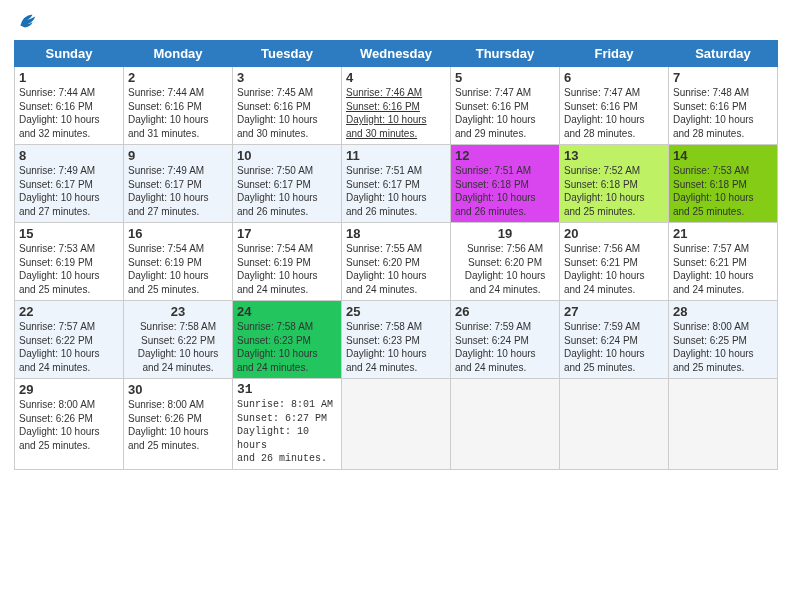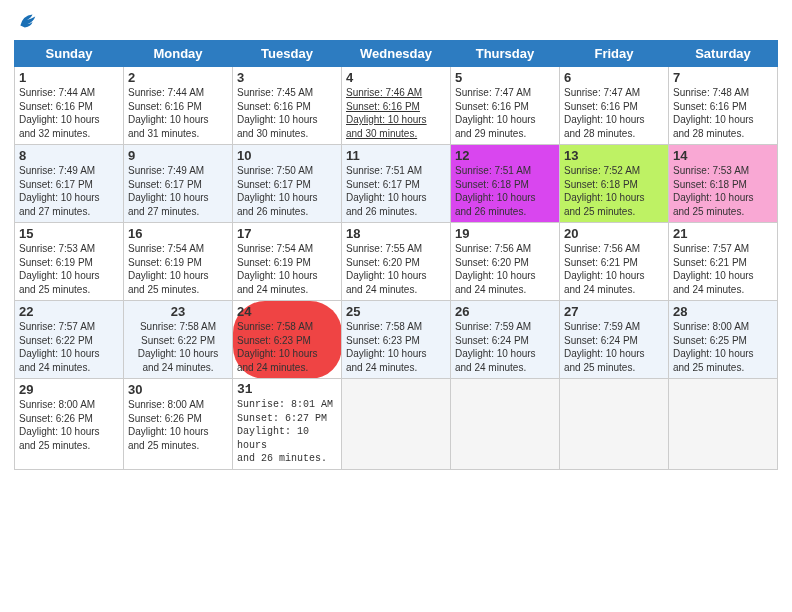--- a/index.html
+++ b/index.html
@@ -205,21 +205,21 @@
 Daylight: 10 hours
 and 26 minutes.</div>
           </td>
           <td style="background: #bef264;">
             <span class="day-num">13</span>
             <div class="day-info" style="white-space: pre-line;">Sunrise: 7:52 AM
 Sunset: 6:18 PM
 Daylight: 10 hours
 and 25 minutes.</div>
           </td>
-          <td style="background: #f9a8d4;">
+          <td style="background: #84cc16;">
             <span class="day-num">14</span>
             <div class="day-info" style="white-space: pre-line;">Sunrise: 7:53 AM
 Sunset: 6:18 PM
 Daylight: 10 hours
 and 25 minutes.</div>
           </td>
         </tr>
         <tr>
           <td style="background: rgb(255, 255, 255);">
             <span class="day-num">15</span>
@@ -242,21 +242,21 @@
 Daylight: 10 hours
 and 24 minutes.</div>
           </td>
           <td style="background: rgb(255, 255, 255);">
             <span class="day-num">18</span>
             <div class="day-info" style="white-space: pre-line;">Sunrise: 7:55 AM
 Sunset: 6:20 PM
 Daylight: 10 hours
 and 24 minutes.</div>
           </td>
-          <td style="background: rgb(255, 255, 255);">
+          <td style="background: rgb(255, 255, 255); text-align: center;">
             <span class="day-num">19</span>
             <div class="day-info" style="white-space: pre-line;">Sunrise: 7:56 AM
 Sunset: 6:20 PM
 Daylight: 10 hours
 and 24 minutes.</div>
           </td>
           <td style="background: rgb(255, 255, 255);">
             <span class="day-num">20</span>
             <div class="day-info" style="white-space: pre-line;">Sunrise: 7:56 AM
 Sunset: 6:21 PM
@@ -279,21 +279,21 @@
 Daylight: 10 hours
 and 24 minutes.</div>
           </td>
           <td style="background: rgb(238, 244, 251); text-align: center;">
             <span class="day-num">23</span>
             <div class="day-info" style="white-space: pre-line;">Sunrise: 7:58 AM
 Sunset: 6:22 PM
 Daylight: 10 hours
 and 24 minutes.</div>
           </td>
-          <td style="background: #ef4444; border-radius: 32px;">
+          <td style="background: #22c55e;">
             <span class="day-num">24</span>
             <div class="day-info" style="white-space: pre-line;">Sunrise: 7:58 AM
 Sunset: 6:23 PM
 Daylight: 10 hours
 and 24 minutes.</div>
           </td>
           <td style="background: rgb(238, 244, 251);">
             <span class="day-num">25</span>
             <div class="day-info" style="white-space: pre-line;">Sunrise: 7:58 AM
 Sunset: 6:23 PM

